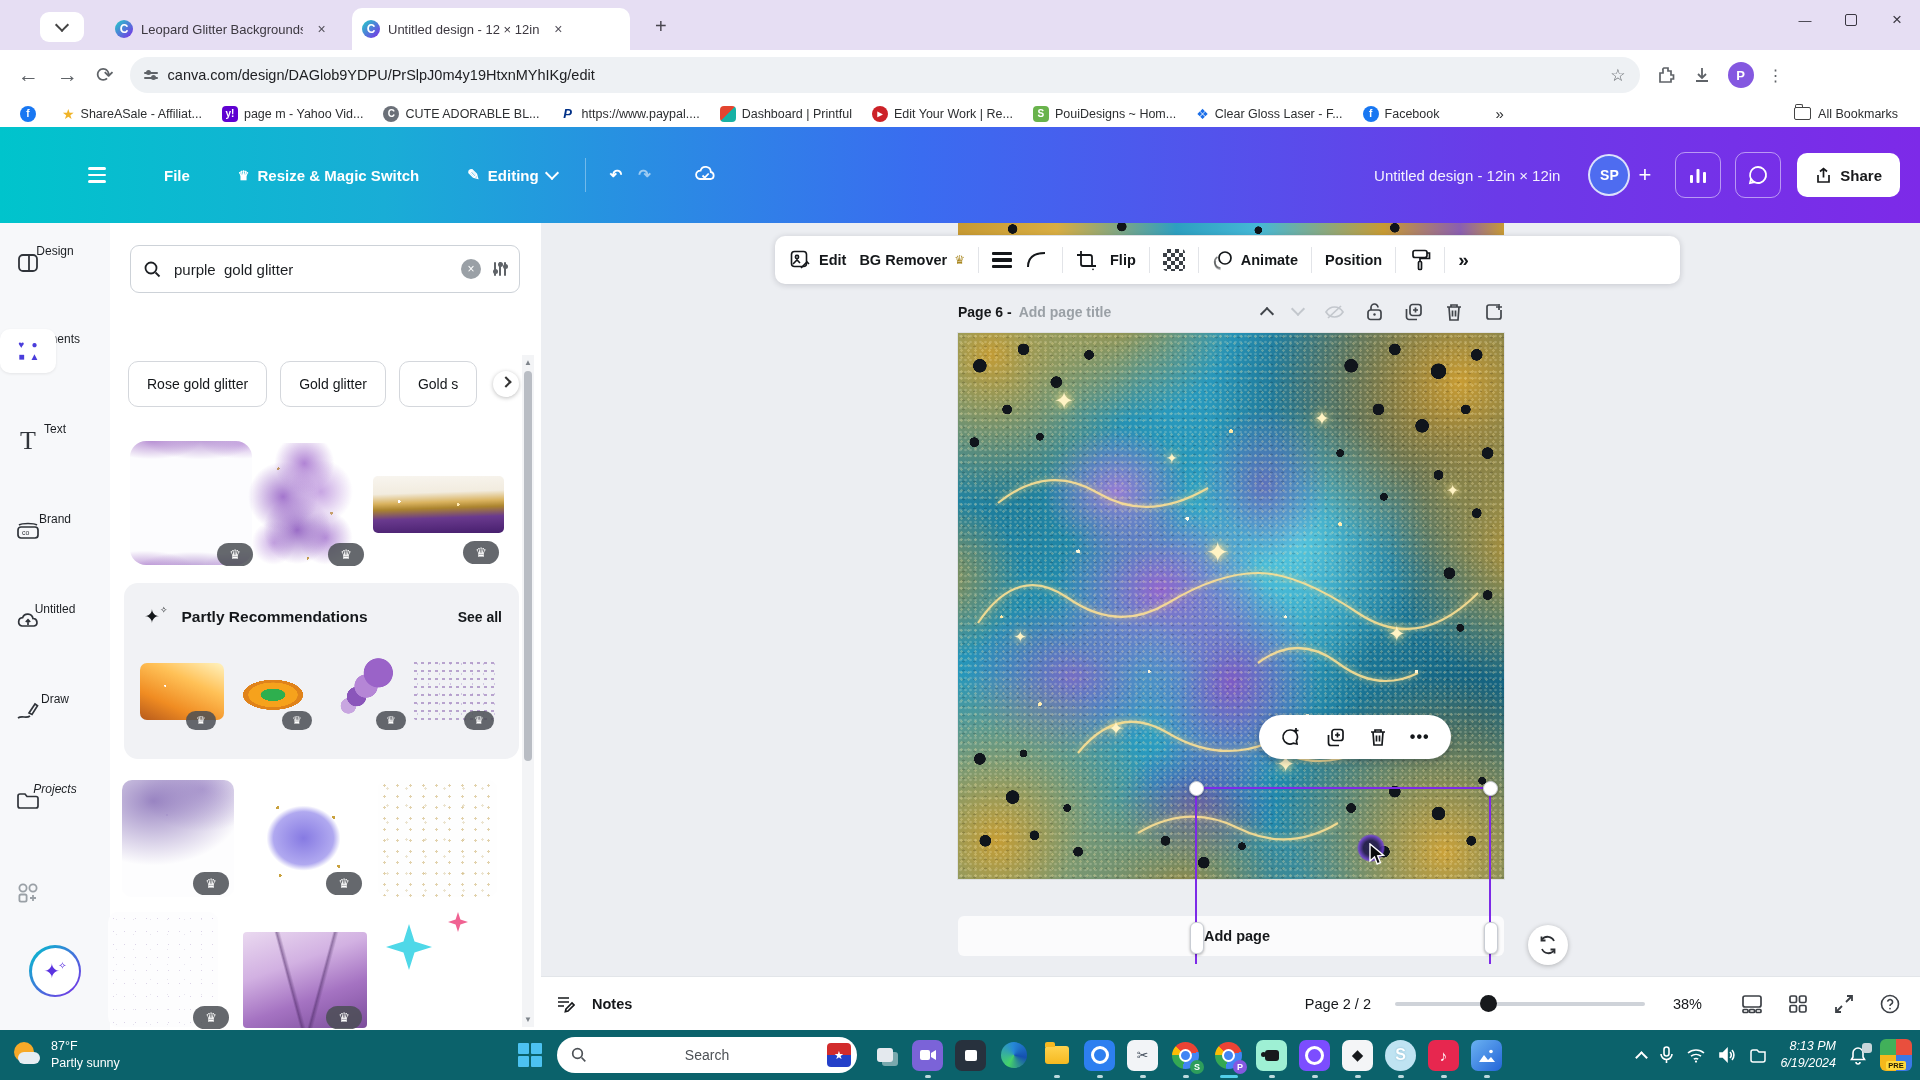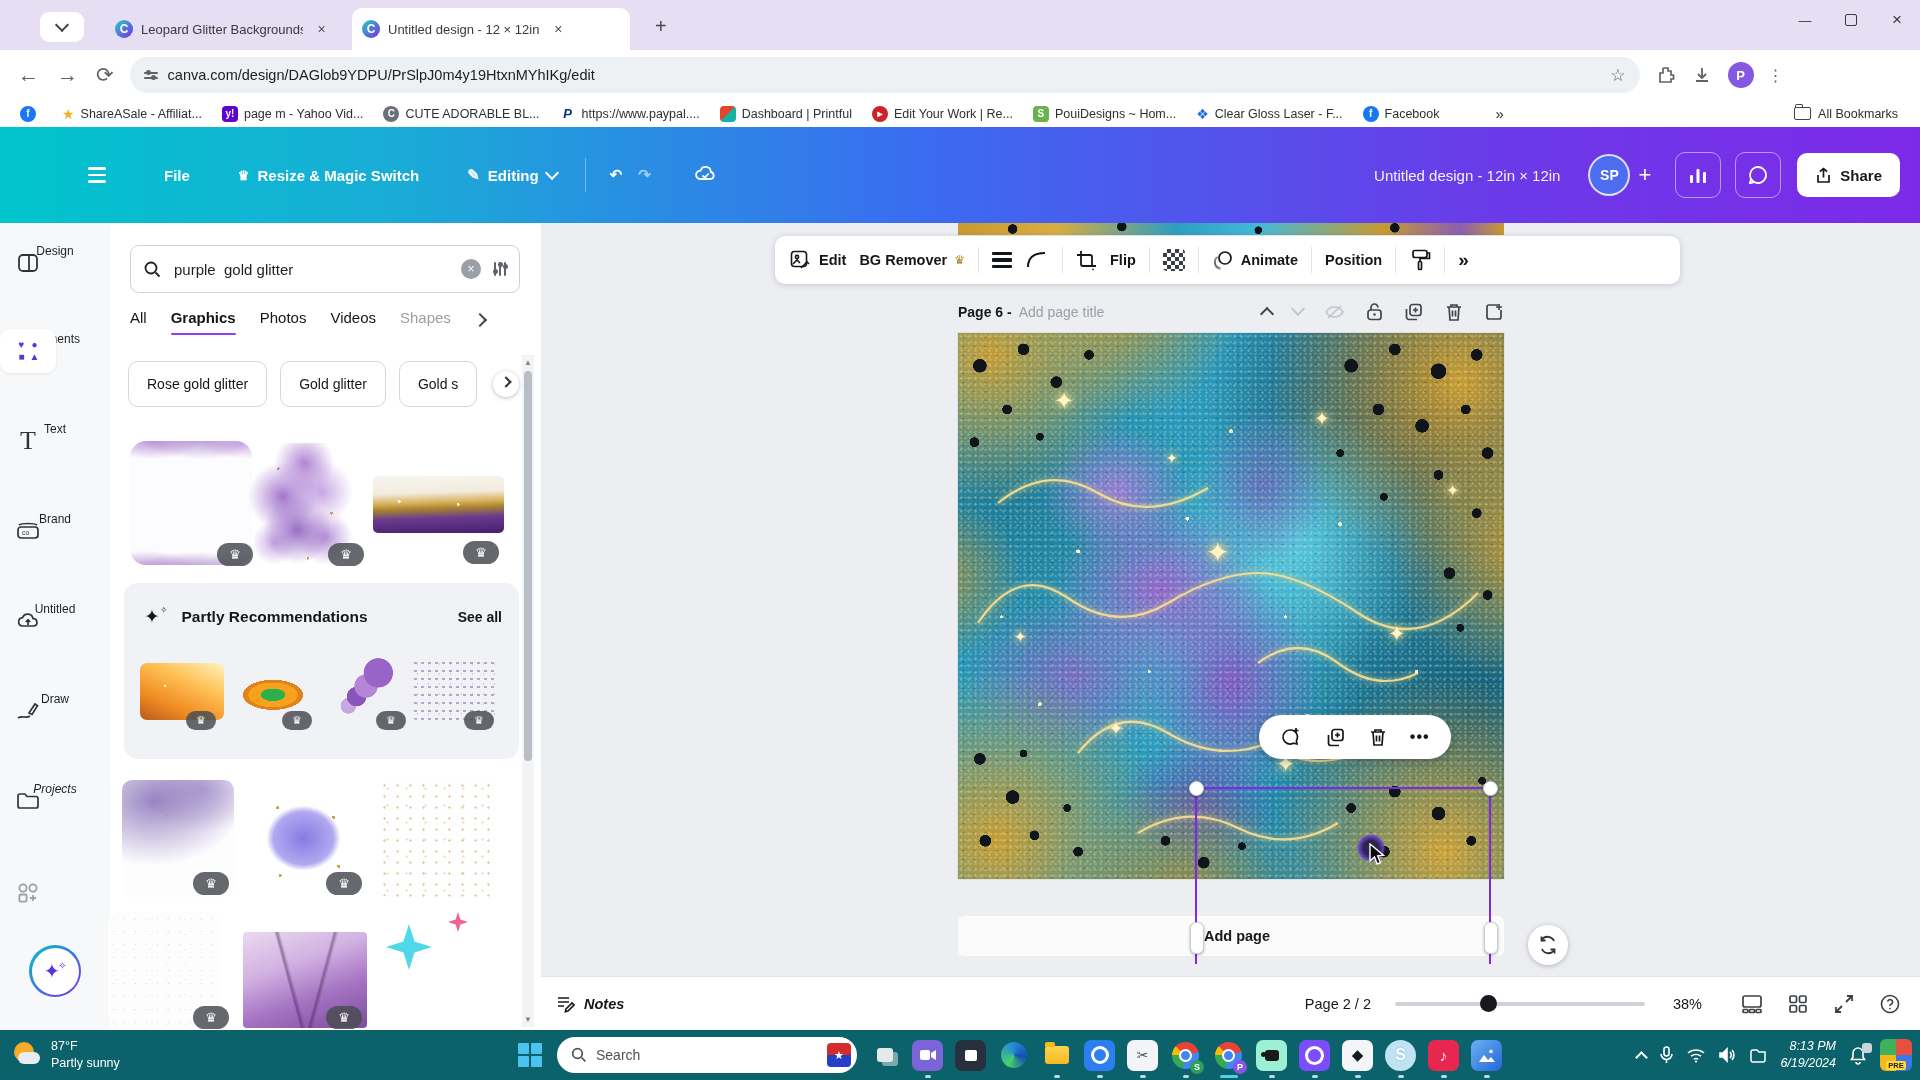--- a/index.html
+++ b/index.html
@@ -237,21 +237,21 @@
   .zoomknob{position:absolute;left:34%;top:-7px;width:17px;height:17px;border-radius:50%;background:#17191c;}
   .bbicon{color:#3c4046;display:flex;align-items:center;justify-content:center;width:28px;}
 
   
   .taskbar{left:0;top:1030px;width:1920px;height:50px;background:#0b626b;display:flex;align-items:center;color:#fff;z-index:10;}
   .weather{display:flex;align-items:center;margin-left:12px;gap:9px;}
   .wicon{width:30px;height:30px;position:relative;}
   .wicon .sun{position:absolute;left:2px;top:2px;width:20px;height:20px;border-radius:50%;background:#f7a928;}
   .wicon .cloud{position:absolute;left:6px;top:12px;width:22px;height:12px;border-radius:8px;background:#e8edf2;}
   .wtxt{font-size:12.5px;line-height:1.35;}
-  .centericons{position:absolute;left:514px;display:flex;align-items:center;gap:12px;}
+  .centericons{position:absolute;left:514px;display:flex;align-items:center;gap:12px;text-align:center;}
   .startlogo{display:grid;grid-template-columns:11px 11px;gap:2px;}
   .startlogo i{width:11px;height:11px;background:#4cc2f1;border-radius:1px;}
   .tsearch{width:300px;height:36px;background:#fff;border-radius:18px;display:flex;align-items:center;padding:0 6px 0 14px;box-sizing:border-box;color:#4d5156;gap:9px;}
   .tsearch .ph{font-size:14px;color:#4d5156;flex:1;}
   .jflag{width:24px;height:24px;border-radius:4px;background:linear-gradient(180deg,#d22c2c 48%,#2440c9 52%);display:flex;align-items:center;justify-content:center;color:#fff;font-size:11px;}
   .appic{width:31px;height:31px;border-radius:7px;display:flex;align-items:center;justify-content:center;position:relative;flex:0 0 auto;}
   .appic .ind{position:absolute;bottom:-7px;left:50%;transform:translateX(-50%);width:6px;height:3px;border-radius:2px;background:#bcd9dd;}
   .appic .ind.active{width:18px;background:#53d0e8;}
   .chromeball{width:27px;height:27px;border-radius:50%;background:conic-gradient(from -45deg,#ea4335 0 33%,#4285f4 0 66%,#34a853 0 88%,#fbbc05 0);position:relative;}
   .chromeball::after{content:"";position:absolute;left:7px;top:7px;width:13px;height:13px;border-radius:50%;background:#4285f4;border:2.5px solid #fff;box-sizing:border-box;}
@@ -503,28 +503,20 @@
           <path d="M12.5 12.5l4 4"></path>
         </svg>
       <input value="purple  gold glitter" style="">
       <span class="clearbtn">×</span>
       <span class="sliders" style="margin-left:12px;transform:rotate(90deg);">
           <i></i>
           <i></i>
           <i></i>
         </span>
     </div>
-    <div class="ptabs">
-      <span class="ptab">All</span>
-      <span class="ptab active">Graphics</span>
-      <span class="ptab">Photos</span>
-      <span class="ptab">Videos</span>
-      <span class="ptab faded">Shapes</span>
-      <span class="chev right" style="color:#41454b;"></span>
-    </div>
     <div class="chips">
       <span class="chip">Rose gold glitter</span>
       <span class="chip">Gold glitter</span>
       <span class="chip">Gold s</span>
     </div>
     <div class="chipmore">
         <span class="chev right" style="width:6px;height:6px;"></span>
       </div>
 
     <div class="tile t-frame" style="left:20px;top:218px;width:122px;height:124px;"></div>
@@ -621,21 +613,21 @@
         <rect x="4" y="2.5" width="14" height="7" rx="2"></rect>
         <path d="M18 5h2.5v5.5H11v3"></path>
         <rect x="9.5" y="13.5" width="3" height="8" rx="1"></rect>
       </svg>
     <span class="fdiv"></span>
     <span style="font-size:19px;">»</span>
   </div>
 
   <div class="abs pagerow">
     <span style="font-weight:bold;color:#16181b;">Page 6 -</span>
-    <span style="color:#9aa0a6;margin-left:7px;">Add page title</span>
+    <span style="color:#9aa0a6;margin-left:7px;font-weight:bold;">Add page title</span>
     <div class="pageicons">
       <span class="chev up" style="color:#41454b;"></span>
       <span class="chev" style="color:#c3c7cd;margin-top:-6px;"></span>
       <svg width="21" height="18" viewBox="0 0 21 18" fill="none" stroke="#c3c7cd" stroke-width="1.7">
           <path d="M2 9s3.2-5 8.5-5S19 9 19 9s-3.2 5-8.5 5S2 9 2 9z"></path>
           <path d="M4 15L17 3"></path>
         </svg>
       <svg width="17" height="20" viewBox="0 0 17 20" fill="none" stroke="#41454b" stroke-width="1.7">
           <rect x="2" y="8" width="13" height="9.5" rx="2.5"></rect>
           <path d="M5 8V5.5A3.5 3.5 0 0 1 12 5.5"></path>
@@ -718,21 +710,21 @@
   </div>
 
   <div class="abs ripple"></div>
   <div class="abs cursor">
     <svg width="22" height="24" viewBox="0 0 22 24">
         <path d="M2,1 L2,18 L6.5,14 L9.2,21 L12.4,19.6 L9.7,12.8 L15.5,12.3 Z" fill="#0b0b0e" stroke="#fff" stroke-width="1.4"></path>
       </svg>
   </div>
 
   <div class="abs bottombar">
-    <span class="flex" style="margin-left:14px;gap:9px;font-weight:bold;font-style:italic;">
+    <span class="flex" style="margin-left:14px;gap:17px;font-weight:bold;">
       <svg width="20" height="20" viewBox="0 0 20 20" fill="none" stroke="#16181b" stroke-width="1.7">
           <path d="M3 4h11M3 8h11M3 12h6"></path>
           <path d="M11 15l6-6 2 2-6 6-2.6.6z"></path>
         </svg>
       <span>Notes</span>
     </span>
     <span style="margin-left:auto;">Page 2 / 2</span>
     <div class="zoomtrack" style="margin-left:24px;">
       <div class="zoomknob"></div>
     </div>

